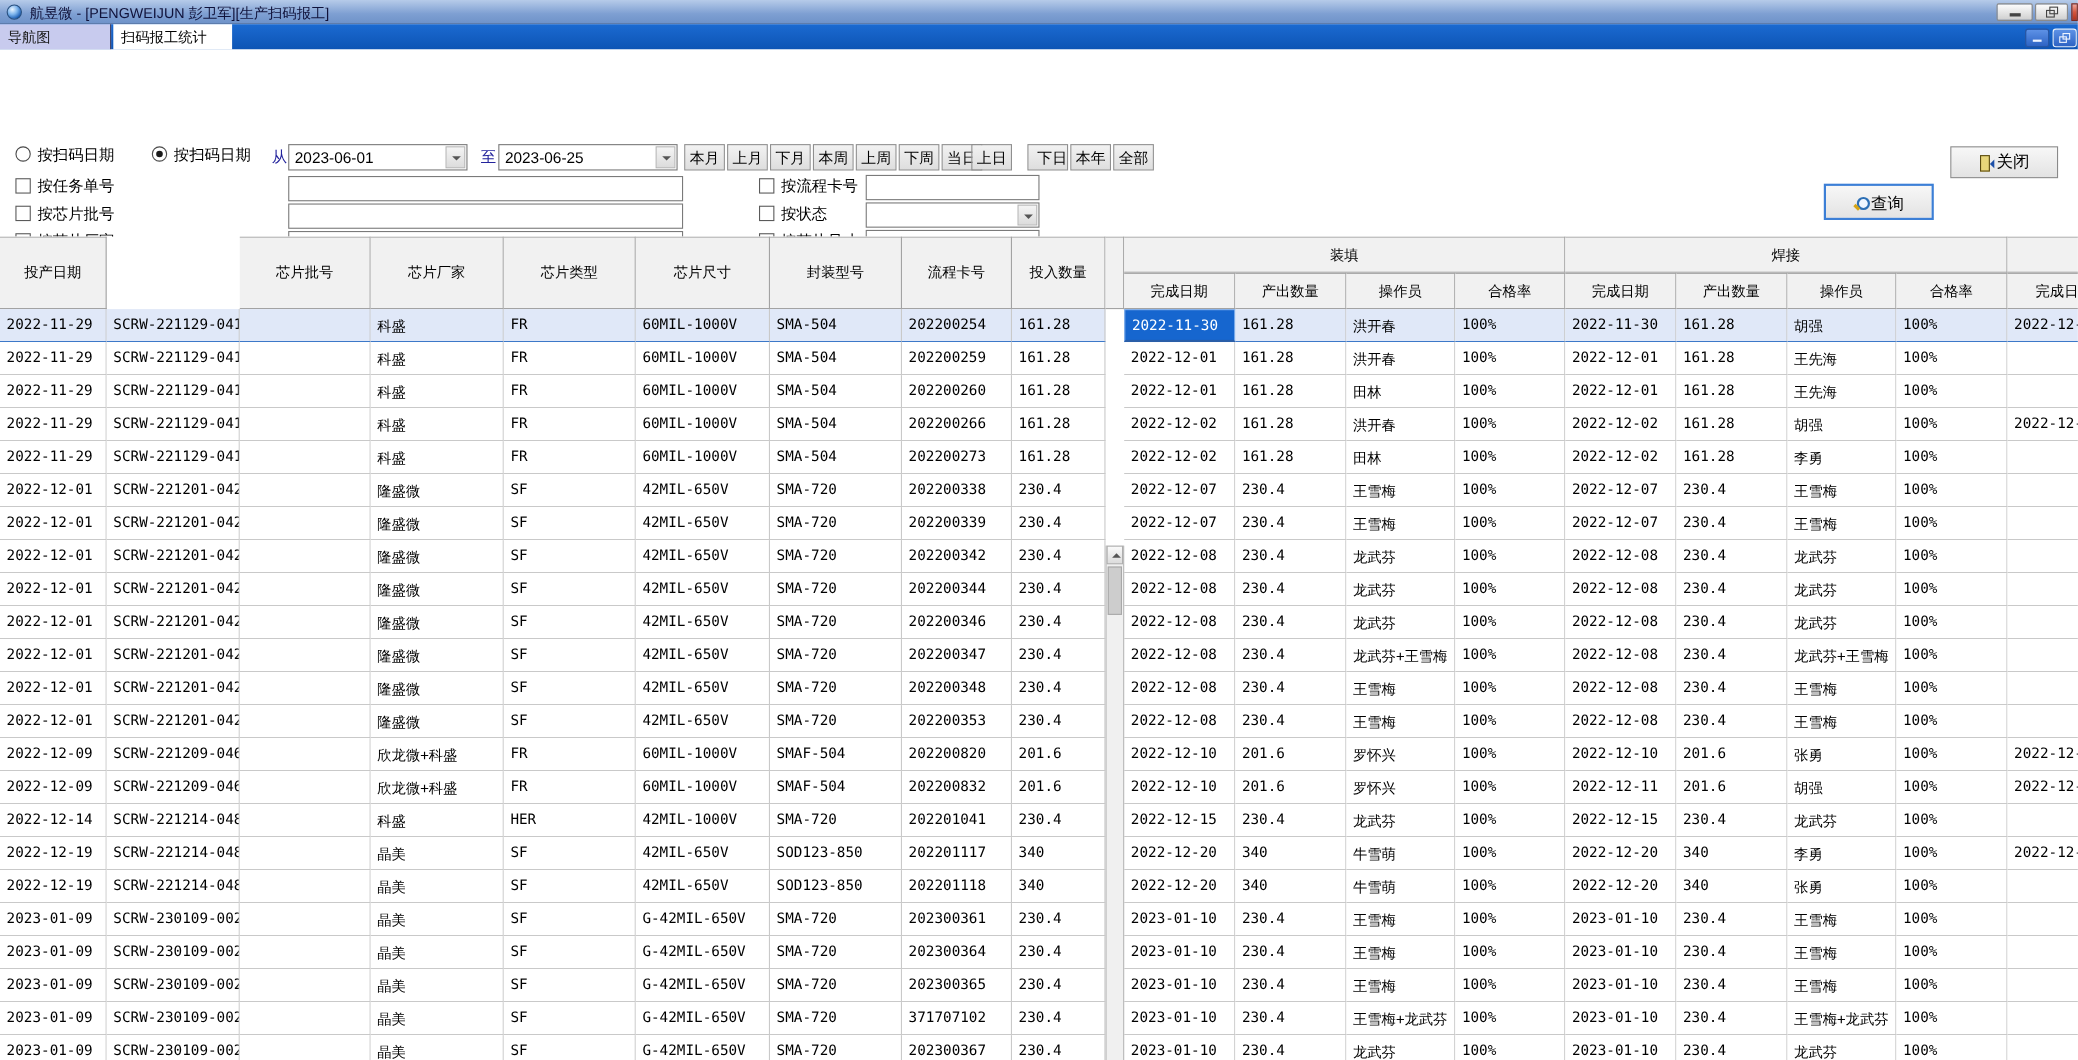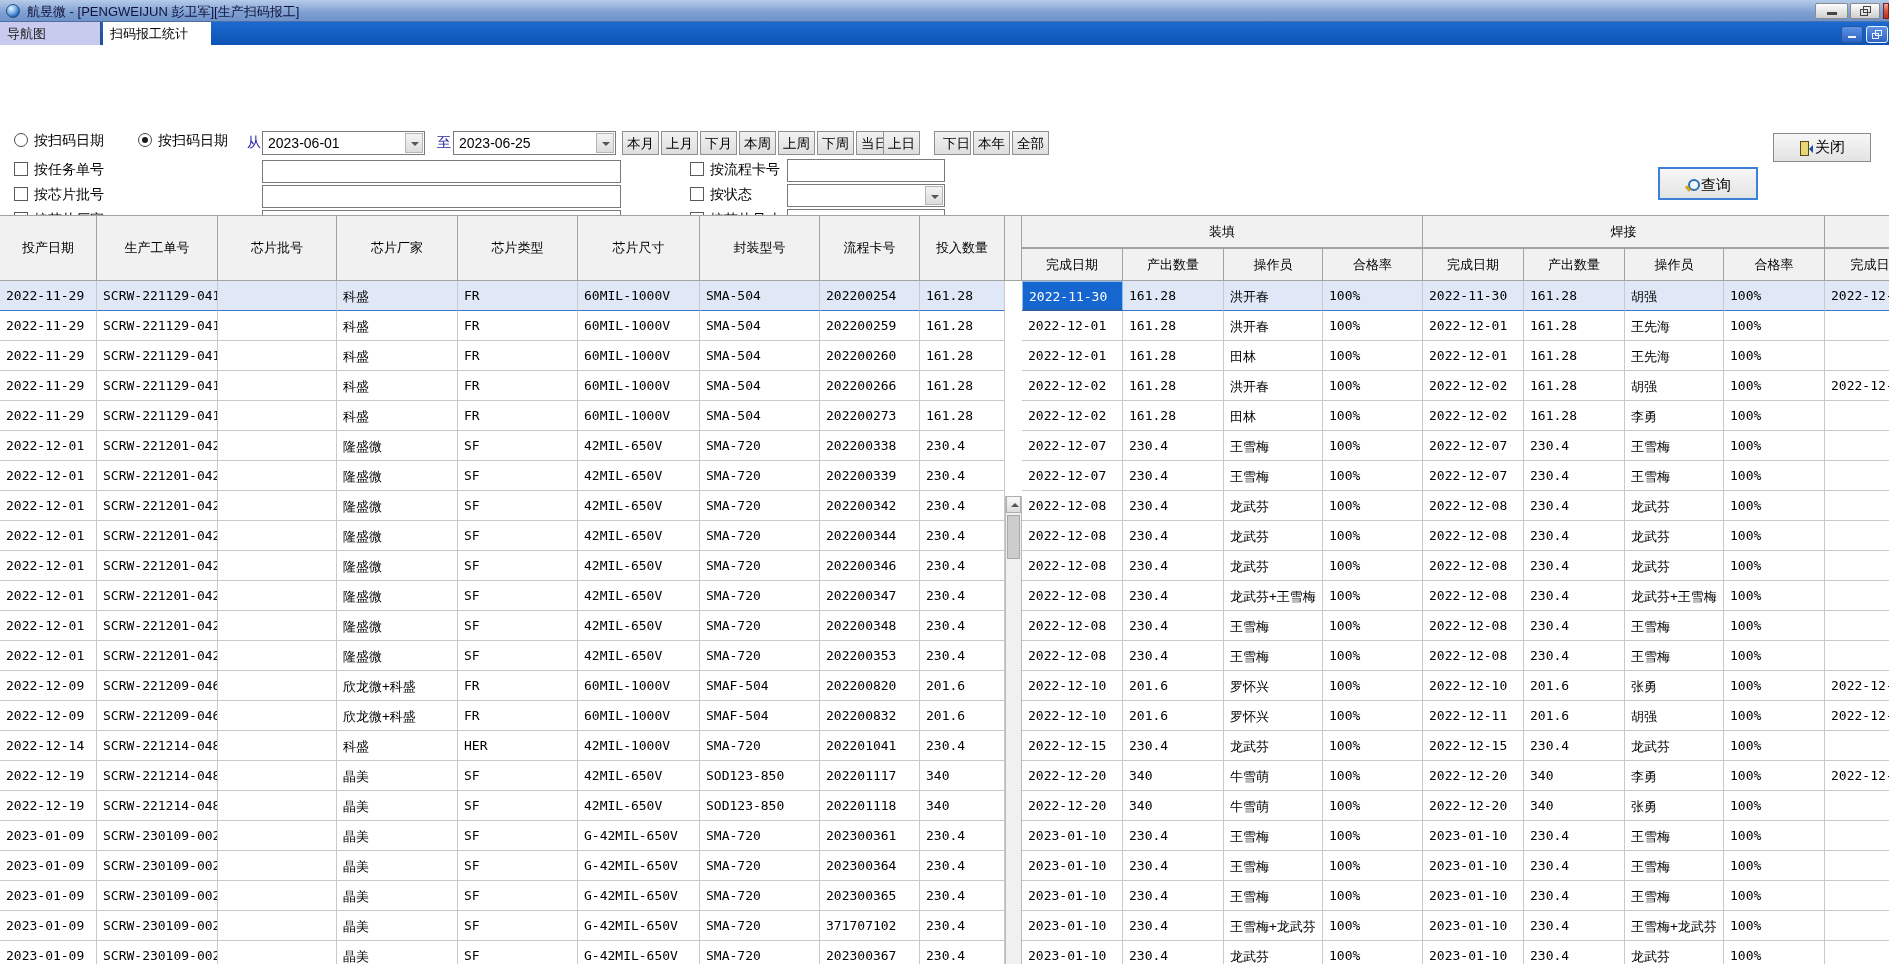--- a/index.html
+++ b/index.html
@@ -172,21 +172,20 @@
         <span class="arrow"></span>
       </div>
 
     <div class="bigbtn focus" style="left:1658px;top:86px;width:100px;height:33px;padding-top:7px;margin-top:36px;"><span class="mag"></span><span>查询</span></div>
     <div class="bigbtn" style="left:1773px;top:88px;width:98px;height:29px;padding-top:4px;"><span class="door"></span><span>关闭</span></div>
   </div>
 
   <div class="grid">
 
     <div class="hcell" style="left:0;top:0;width:97px;height:66px;">投产日期</div>
-    <div class="hcell" style="left:97px;top:0;width:121px;height:66px;">生产工单号</div>
     <div class="hcell" style="left:218px;top:0;width:119px;height:66px;">芯片批号</div>
     <div class="hcell" style="left:337px;top:0;width:121px;height:66px;">芯片厂家</div>
     <div class="hcell" style="left:458px;top:0;width:120px;height:66px;">芯片类型</div>
     <div class="hcell" style="left:578px;top:0;width:122px;height:66px;">芯片尺寸</div>
     <div class="hcell" style="left:700px;top:0;width:120px;height:66px;">封装型号</div>
     <div class="hcell" style="left:820px;top:0;width:100px;height:66px;">流程卡号</div>
     <div class="hcell" style="left:920px;top:0;width:85px;height:66px;">投入数量</div>
     <div class="hcell" style="left:1005px;top:0;width:17px;height:66px;"></div>
 
     <div class="hcell" style="left:1022px;top:0;width:401px;height:33px;">装填</div>

